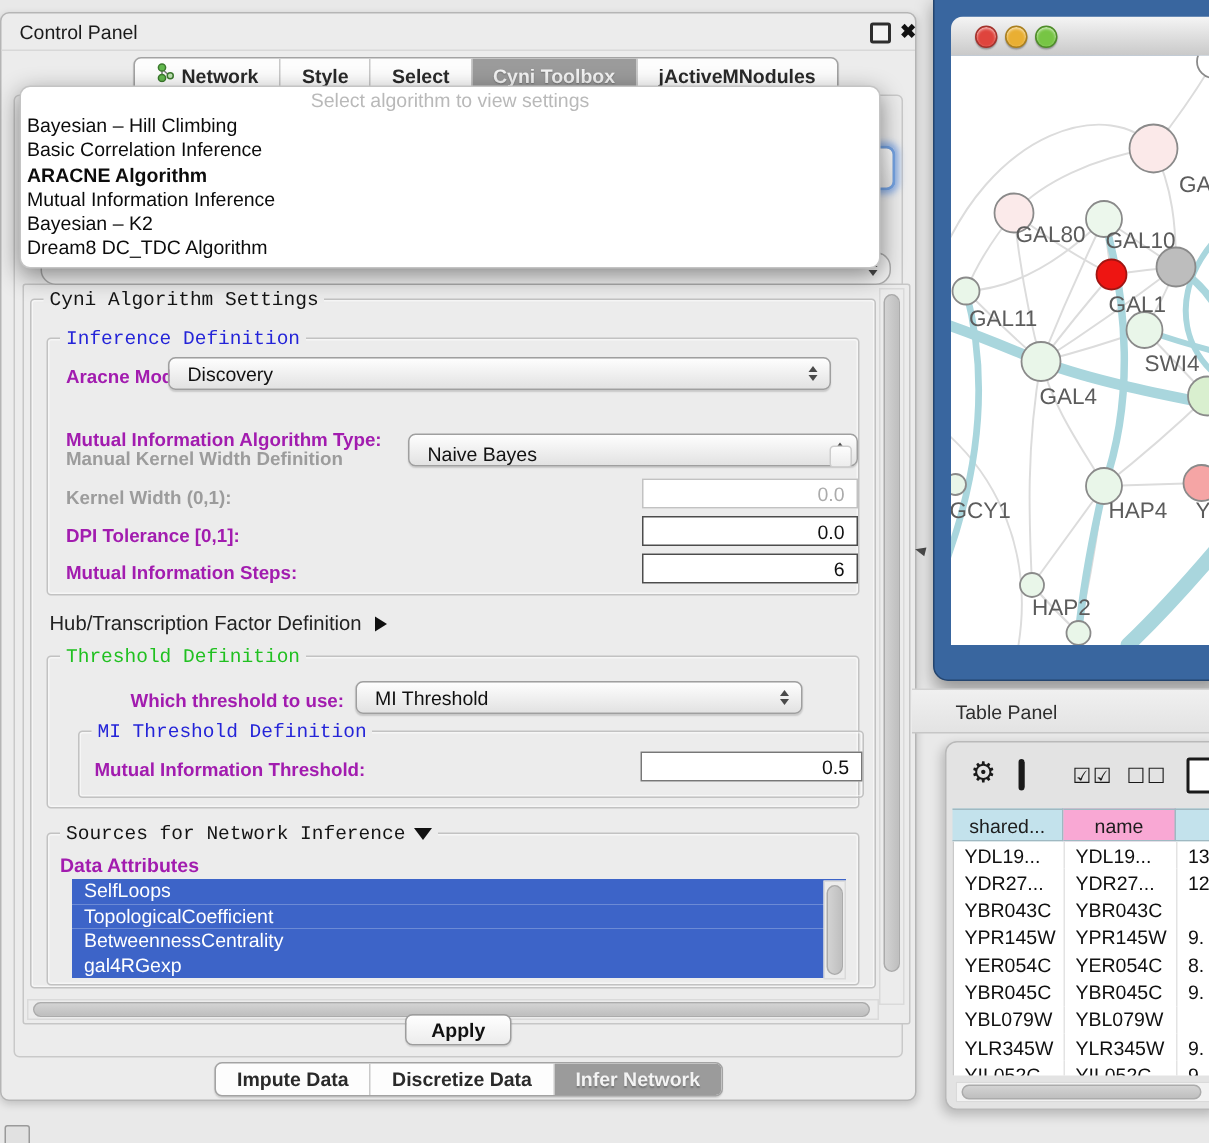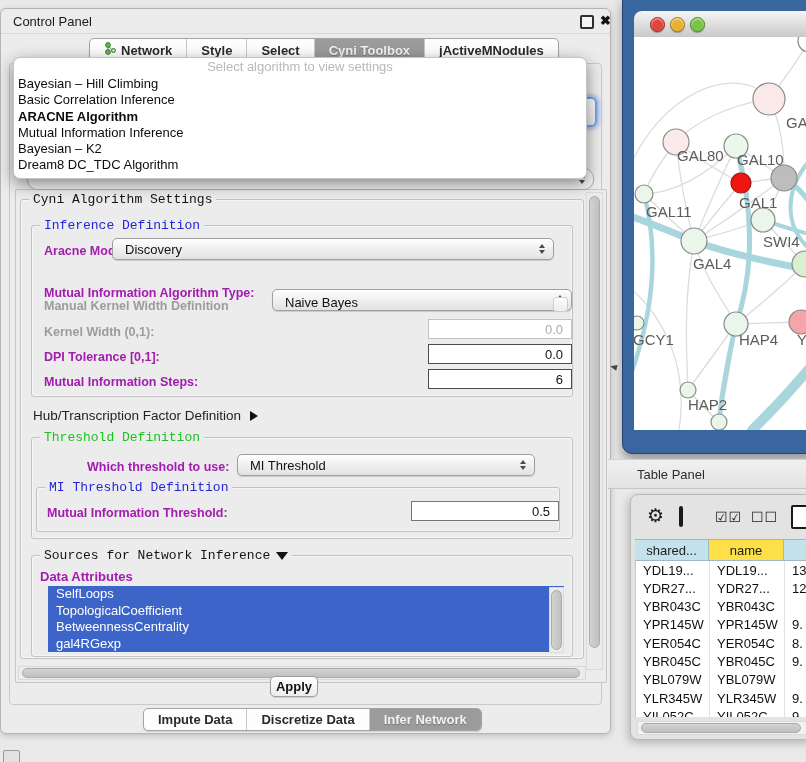--- a/index.html
+++ b/index.html
@@ -69,21 +69,21 @@
   .tpbar{background:linear-gradient(#f0f0f0,#e3e3e3);border-top:1px solid #d2d2d2;border-bottom:1px solid #c6c6c6;
          font-size:13px;color:#2e2e2e;display:flex;align-items:center;padding-left:29px;}
   .twin{background:#e3e3e3;border:1px solid #b9b9b9;border-radius:8px 0 0 8px;box-shadow:-2px 3px 8px rgba(0,0,0,.22);}
   .gear{font-size:19px;color:#1a1a1a;line-height:19px;}
   .colico{width:18px;height:15px;border:2px solid #1a1a1a;border-radius:3px;position:relative;background:#fff;}
   .colico::after{content:"";position:absolute;left:50%;top:0;bottom:0;width:2px;background:#1a1a1a;}
   .checks{font-size:14px;color:#1a1a1a;letter-spacing:1px;line-height:14px;}
   .pageico{width:15px;height:20px;border:2px solid #1a1a1a;border-radius:2px;background:#fff;}
   .thead{display:flex;font-size:13px;color:#1d1d1d;}
   .th-c{display:flex;align-items:center;justify-content:center;background:#c3e2ec;border:1px solid #9fb9c2;border-left:none;box-sizing:border-box;white-space:nowrap;overflow:hidden;}
-  .th-c.gray{background:#fde047;}
+  .th-c.gray{background:#f9a8d4;}
   .tbody{background:#fff;overflow:hidden;border-left:1px solid #c9c9c9;}
   .tr{display:flex;}
   .td{font-size:13px;color:#101010;padding:1.6px 0 0 7px;border-right:1px solid #e3e3e3;box-sizing:border-box;white-space:nowrap;overflow:hidden;}
   .cursorarrow{width:0;height:0;border-top:3px solid transparent;border-bottom:3px solid transparent;border-right:7px solid #4a4a4a;transform:rotate(14deg);}
   .miniicon{border:1px solid #9a9a9a;background:#e1e1e1;border-radius:2px;}
   text{font-family:"Liberation Sans", sans-serif;}
 </style>
 </head>
 <body>
 
@@ -188,21 +188,21 @@
 
           <span class="abs lbl" style="left:55px;top:22px;">Which threshold to use:</span>
           <div class="abs combo" style="left:205px;top:16px;width:260px;height:20px;">
             <span>MI Threshold</span>
             <span class="spin">
                 <i class="up"></i>
                 <i class="dn"></i>
               </span>
           </div>
 
-          <div class="abs gbox" style="left:4px;top:49px;width:522px;height:43px;">
+          <div class="abs gbox" style="left:20px;top:49px;width:522px;height:43px;">
             <span class="gtitle blue">MI Threshold Definition</span>
             <span class="abs lbl" style="left:10px;top:18px;">Mutual Information Threshold:</span>
             <div class="abs field" style="left:374px;top:13px;width:130px;height:18px;border-color:#777;">
               <span>0.5</span>
             </div>
           </div>
         </div>
 
         <div class="abs gbox" style="left:10px;top:355px;width:540px;height:100px;">
           <span class="gtitle">
@@ -225,21 +225,21 @@
 
       <div class="abs sbtrack" style="left:570px;top:2px;width:15px;height:476px;">
         <div class="sbthumb abs" style="left:2px;top:3px;width:9px;height:450px;"></div>
       </div>
 
       <div class="abs sbtrack" style="left:2px;top:476px;width:566px;height:12px;">
         <div class="sbthumb h abs" style="left:3px;top:1px;width:556px;height:8px;"></div>
       </div>
     </div>
 
-    <button class="abs btn" style="left:269px;top:667px;width:48px;height:21px;">
+    <button class="abs btn" style="left:269px;top:667px;width:71px;height:21px;">
       <span>Apply</span>
     </button>
 
     <div class="abs tabbar" style="left:142px;top:699px;height:21px;">
         <div class="tab">
           <span>Impute Data</span>
         </div>
         <div class="tab">
           <span>Discretize Data</span>
         </div>

